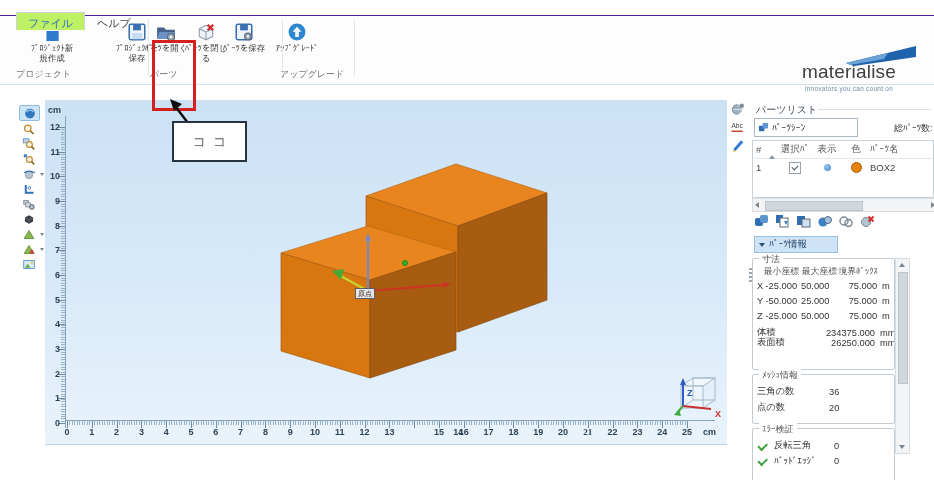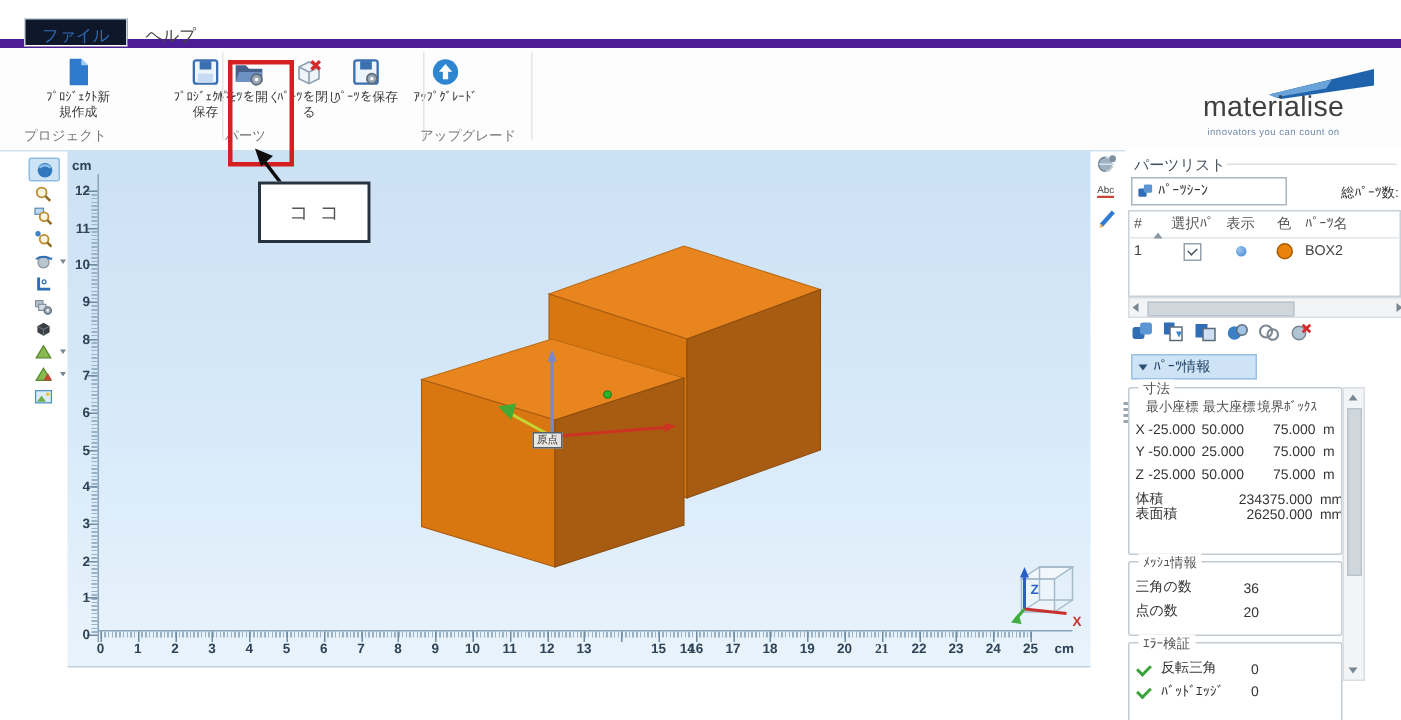--- a/index.html
+++ b/index.html
@@ -2,25 +2,25 @@
 <html><head>
 <meta charset="utf-8">
 <style>
   html,body{margin:0;padding:0;background:#fff}
   .app{position:relative;width:934px;height:480px;overflow:hidden;background:#fff;
        font-family:"Liberation Sans","DejaVu Sans",sans-serif;color:#333;-webkit-font-smoothing:antialiased}
 
   
   .tabbar{position:absolute;left:16px;top:12px;display:flex;height:19px;z-index:2}
   .tab{font-size:11px;padding:3px 11px 2px;color:#444;border:1px solid transparent}
-  .tab.active{color:#2b6cb8;background:#0f172a;border-color:#c9d4de;border-bottom-color:#fff}
-
-  
-  .ribbon{position:absolute;left:0;top:26px;width:934px;height:68px;background:#fdfdfe;
-          border-top:6px solid #4c1d95;border-bottom:1px solid #cfe0ef}
+  .tab.active{color:#2b6cb8;background:#bef264;border-color:#c9d4de;border-bottom-color:#fff}
+
+  
+  .ribbon{position:absolute;left:0;top:15px;width:934px;height:68px;background:#fdfdfe;
+          border-top:1px solid #4c1d95;border-bottom:1px solid #cfe0ef}
   .rbtn{position:absolute;top:6px;width:44px;height:52px;display:flex;flex-direction:column;align-items:center;
         font-size:8.5px;line-height:1.15;text-align:center;color:#3a3a3a;cursor:default}
   .rbtn svg{width:20px;height:20px;margin-bottom:2px;flex:none}
   .rgroup-label{position:absolute;top:52px;font-size:9px;color:#777;text-align:left}
   .rsep{position:absolute;top:3px;height:58px;width:1px;background:#e2e7ec}
 
   
   .hl-box{position:absolute;left:152px;top:40px;width:38px;height:65px;border:3px solid #d42020;z-index:5}
   .callout{position:absolute;left:172px;top:121px;width:64px;height:37px;background:#fff;border:2px solid #27343f;
            display:flex;align-items:center;justify-content:center;font-size:13px;color:#555;

